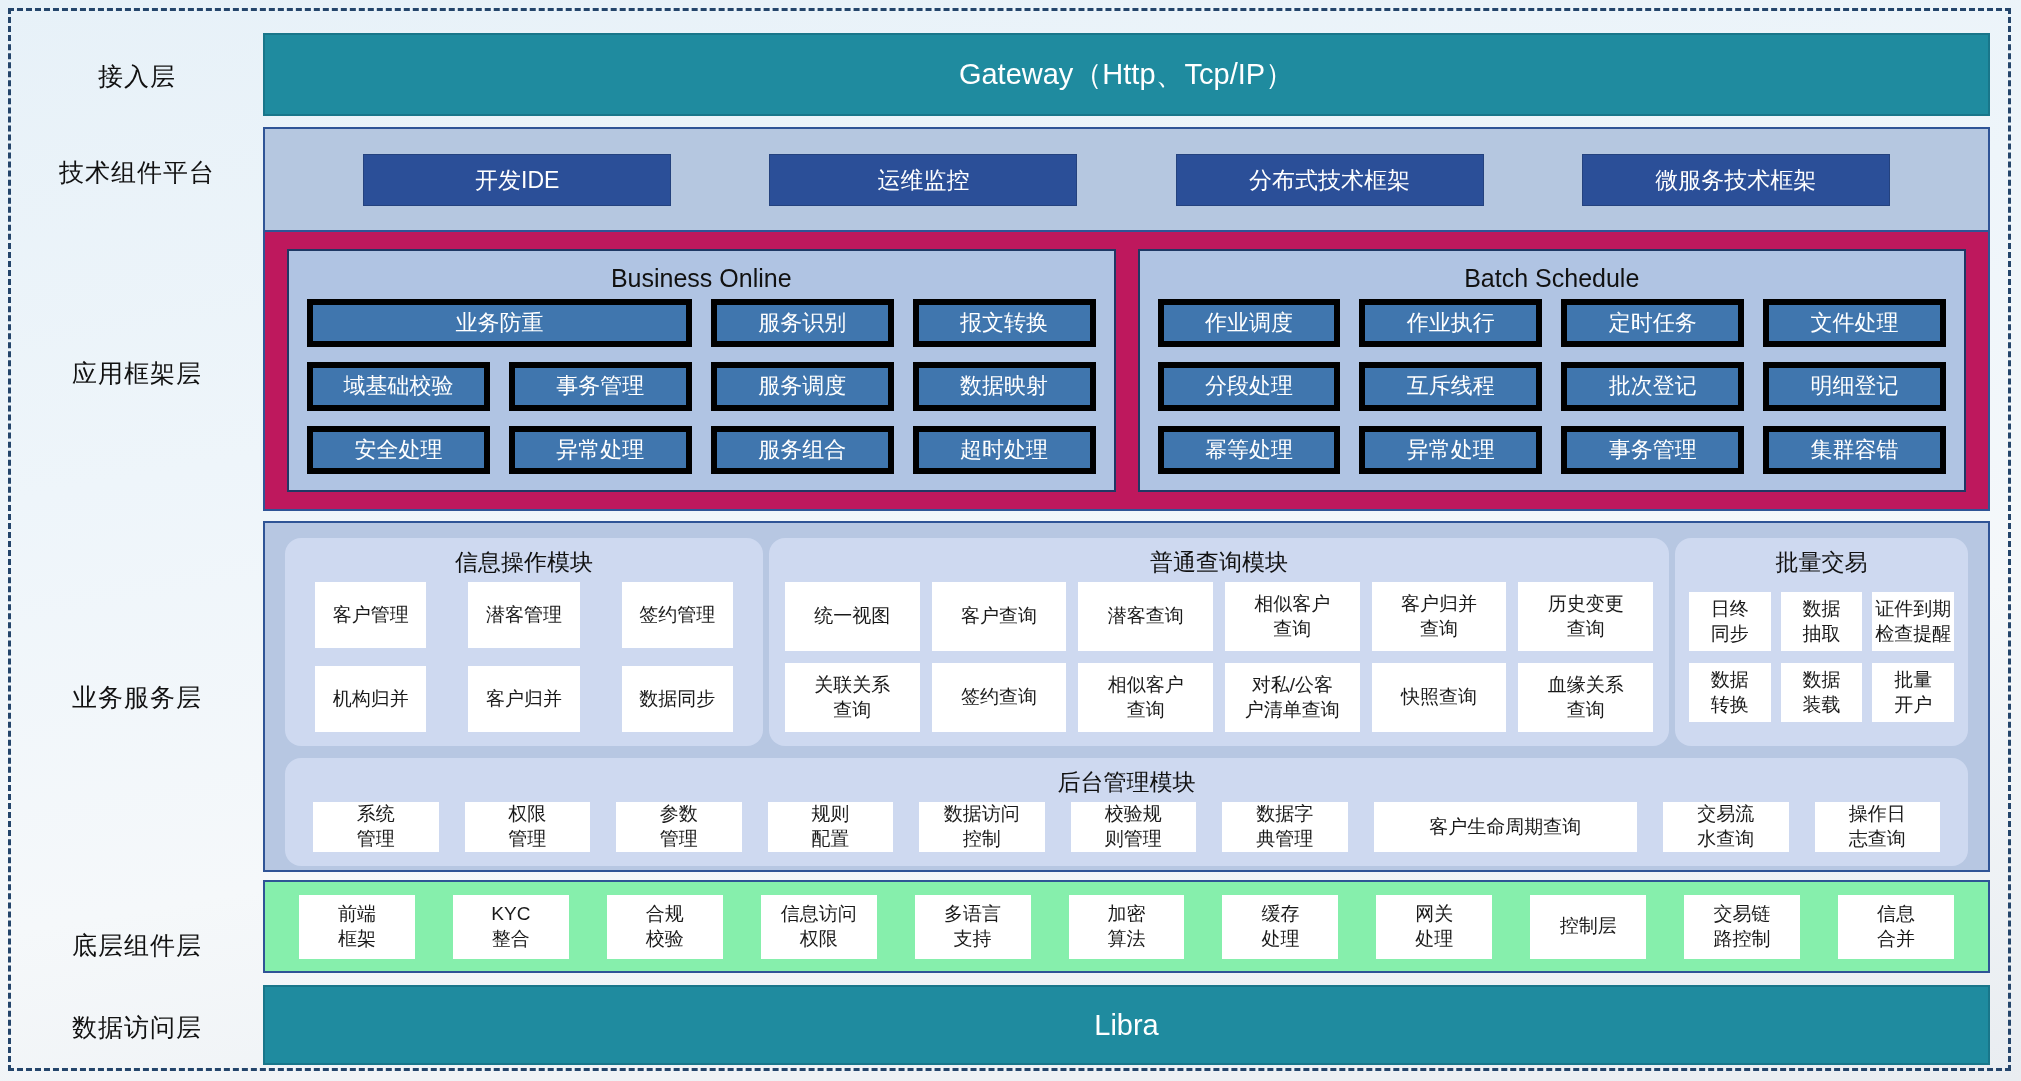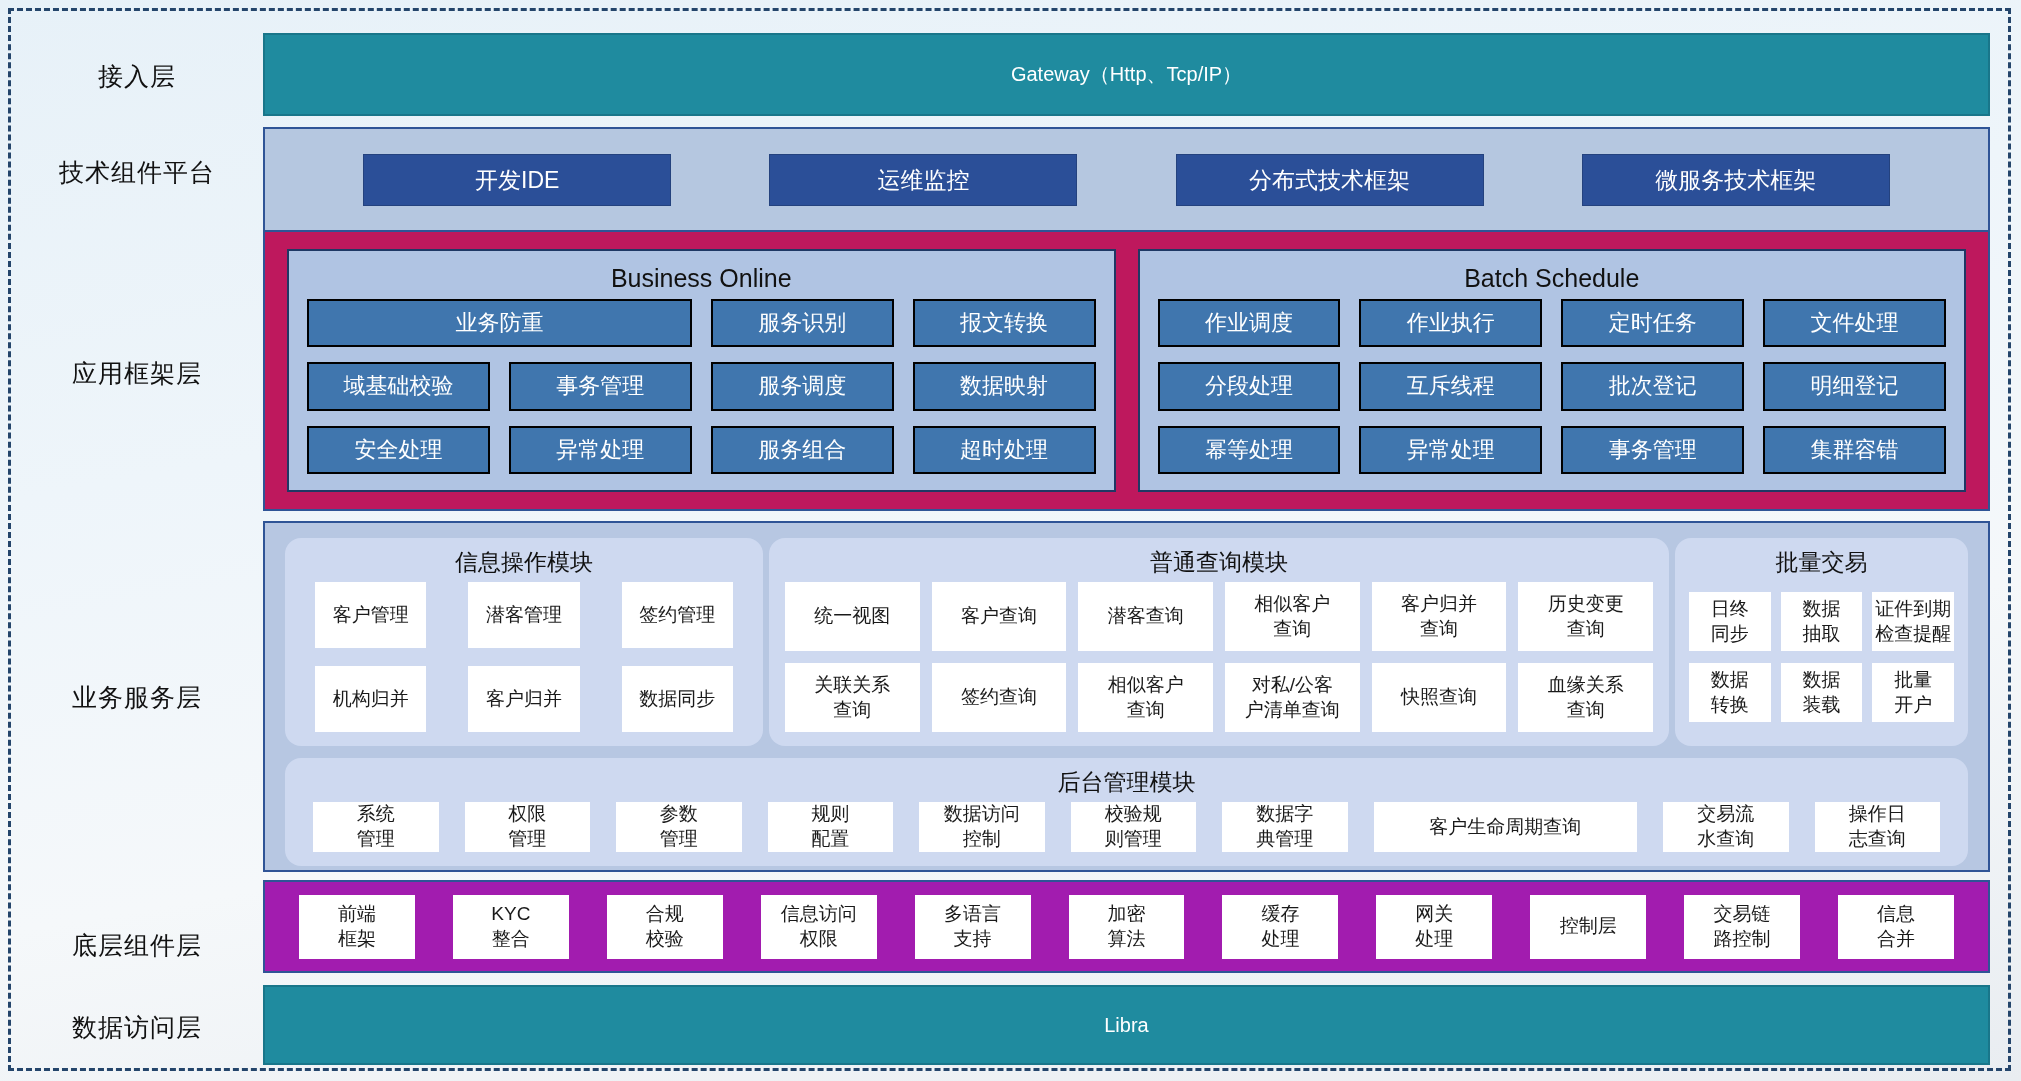--- a/index.html
+++ b/index.html
@@ -10,37 +10,37 @@
     position:relative; overflow:hidden; color:#1a1a1a;
   }
   .frame { position:absolute; left:8px; top:8px; right:10px; bottom:10px;
     border:3px dashed #24456b; pointer-events:none; }
   .layer-label { position:absolute; left:22px; width:230px; text-align:center;
     font-size:25px; color:#111; letter-spacing:1px; }
   .row { position:absolute; left:263px; width:1727px; }
 
   
   .teal-bar { background:#1f8b9f; border:2px solid #19768a; display:flex;
-    align-items:center; justify-content:center; color:#fff; font-size:20px; }
+    align-items:center; justify-content:center; color:#fff; font-size:29px; }
 
   
   .tech-row { background:#b5c7e0; border:2px solid #2f5496; display:flex;
     align-items:center; justify-content:space-evenly; }
   .navy-btn { width:308px; height:52px; background:#2b4f98; border:1px solid #24427e;
     color:#fff; font-size:23px; display:flex; align-items:center; justify-content:center; }
 
   
   .framework-row { background:#be185d; border:2px solid #2f5496; display:flex;
     gap:22px; padding:17px 22px; }
   .subbox { flex:1; background:#b0c4e3; border:2px solid #1f3864; padding:6px 18px 16px; 
     display:flex; flex-direction:column; }
   .subbox-title { text-align:center; font-size:25px; color:#111; height:42px;
     display:flex; align-items:center; justify-content:center; }
   .subbox-grid { display:grid; grid-template-columns:repeat(4,1fr); gap:15px 19px; flex:1; }
-  .steel-btn { background:#4076ae; border:2px solid #000000; color:#fff; font-size:22px;
+  .steel-btn { background:#4076ae; border:6px solid #000000; color:#fff; font-size:22px;
     display:flex; align-items:center; justify-content:center; min-height:46px; }
   .span2 { grid-column:span 2; }
 
   
   .service-row { background:#b7c7e2; border:2px solid #2f5496; padding:15px 20px; }
   .service-top { display:flex; gap:6px; height:208px; }
   .group { background:#ced9f0; border-radius:16px; padding:4px 0 14px; display:flex;
     flex-direction:column; }
   .group-title { text-align:center; font-size:23px; color:#111; height:40px;
     display:flex; align-items:center; justify-content:center; }
@@ -55,21 +55,21 @@
     padding:0 16px; flex:1; }
   .g-batch { flex:1; }
   .g-batch .grid { display:grid; grid-template-columns:repeat(3,1fr); gap:12px 10px;
     padding:10px 14px; flex:1; }
   .g-admin { margin-top:12px; height:108px; }
   .g-admin .adminrow { display:flex; gap:26px; padding:0 28px; flex:1; align-items:stretch; }
   .g-admin .cell { flex:1; }
   .g-admin .cell.wide { flex:2.1; }
 
   
-  .base-row { background:#a21caf; border:2px solid #2f5496; display:flex;
+  .base-row { background:#86efac; border:2px solid #2f5496; display:flex;
     align-items:center; gap:38px; padding:0 34px; }
   .base-row .cell { flex:1; height:64px; }
 </style>
 </head>
 <body>
 
 <div class="frame"></div>
 
 <div class="layer-label" style="top:60px">接入层</div>
 <div class="layer-label" style="top:156px">技术组件平台</div>

